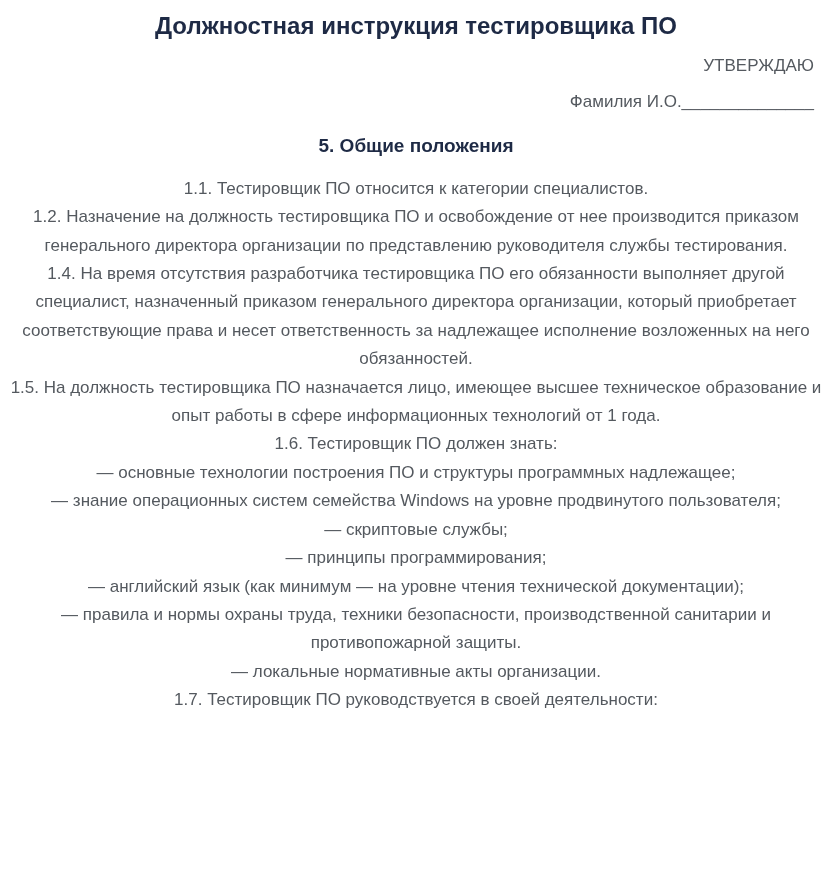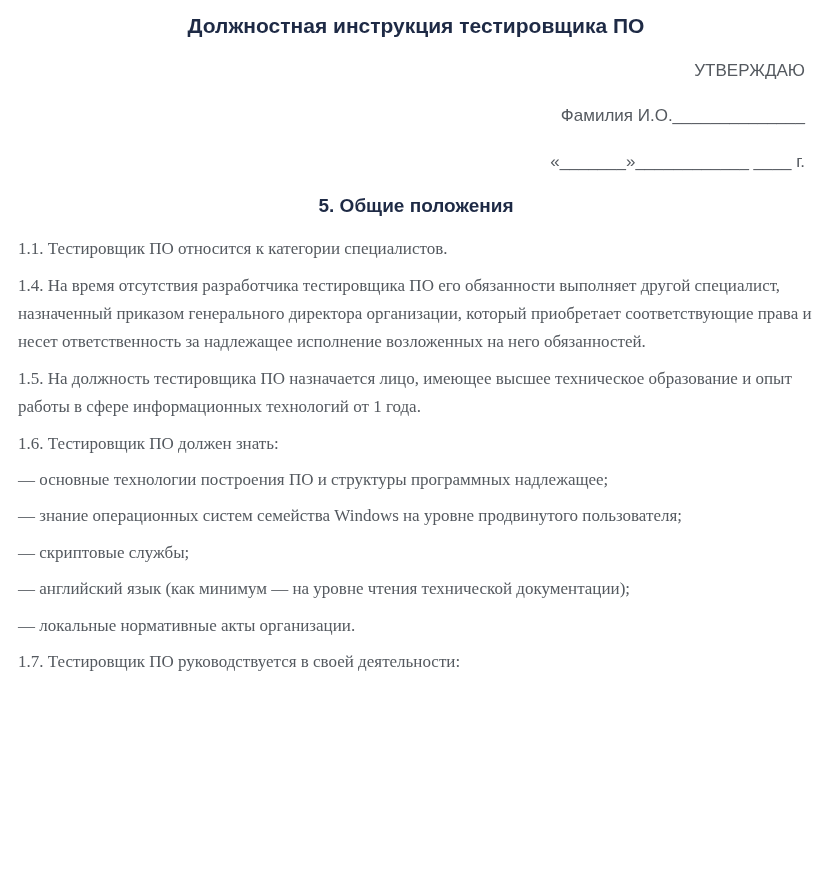--- a/index.html
+++ b/index.html
@@ -16,72 +16,73 @@
     color: #54595f;
     font-size: 17px;
     -webkit-font-smoothing: antialiased;
   }
   .doc {
     box-sizing: border-box;
     width: 834px;
     padding: 6px 12px 0 10px;
   }
   .doc-title {
-    font-size: 21px;
+    font-size: 24px;
     font-weight: 700;
     color: #1e2a45;
     text-align: center;
     margin: 6px 0 12px 0;
     line-height: 28px;
   }
   .approval {
     text-align: right;
     margin-top: 12px;
   }
   .approval p {
-    margin: 17px;
+    margin: 8px;
     line-height: 28.4px;
   }
   .section-heading {
     font-size: 19px;
     font-weight: 700;
     color: #1e2a45;
     text-align: center;
     margin: 16px 0 16px 0;
     line-height: 26px;
   }
   .section-body p {
-    margin: 8px;
+    margin: 0;
     line-height: 28.4px;
-    text-align: left;
-    font-family: Liberation Serif, serif;
+    text-align: center;
   }
 </style>
 </head>
 <body>
 
 <main class="doc">
 
   <h1 class="doc-title">Должностная инструкция тестировщика ПО</h1>
 
   <div class="approval">
     <p>УТВЕРЖДАЮ</p>
     <p>Фамилия И.О.______________</p>
-    <p>«_______»____________ ____ г.</p>
   </div>
 
   <h2 class="section-heading">5. Общие положения</h2>
 
   <div class="section-body">
     <p>1.1. Тестировщик ПО относится к категории специалистов.</p>
+    <p>1.2. Назначение на должность тестировщика ПО и освобождение от нее производится приказом генерального директора организации по представлению руководителя службы тестирования.</p>
     <p>1.4. На время отсутствия разработчика тестировщика ПО его обязанности выполняет другой специалист, назначенный приказом генерального директора организации, который приобретает соответствующие права и несет ответственность за надлежащее исполнение возложенных на него обязанностей.</p>
     <p>1.5. На должность тестировщика ПО назначается лицо, имеющее высшее техническое образование и опыт работы в сфере информационных технологий от 1 года.</p>
     <p>1.6. Тестировщик ПО должен знать:</p>
     <p>— основные технологии построения ПО и структуры программных надлежащее;</p>
     <p>— знание операционных систем семейства Windows на уровне продвинутого пользователя;</p>
     <p>— скриптовые службы;</p>
+    <p>— принципы программирования;</p>
     <p>— английский язык (как минимум — на уровне чтения технической документации);</p>
+    <p>— правила и нормы охраны труда, техники безопасности, производственной санитарии и противопожарной защиты.</p>
     <p>— локальные нормативные акты организации.</p>
     <p>1.7. Тестировщик ПО руководствуется в своей деятельности:</p>
 
   </div>
 
 </main>
 
 </body></html>

